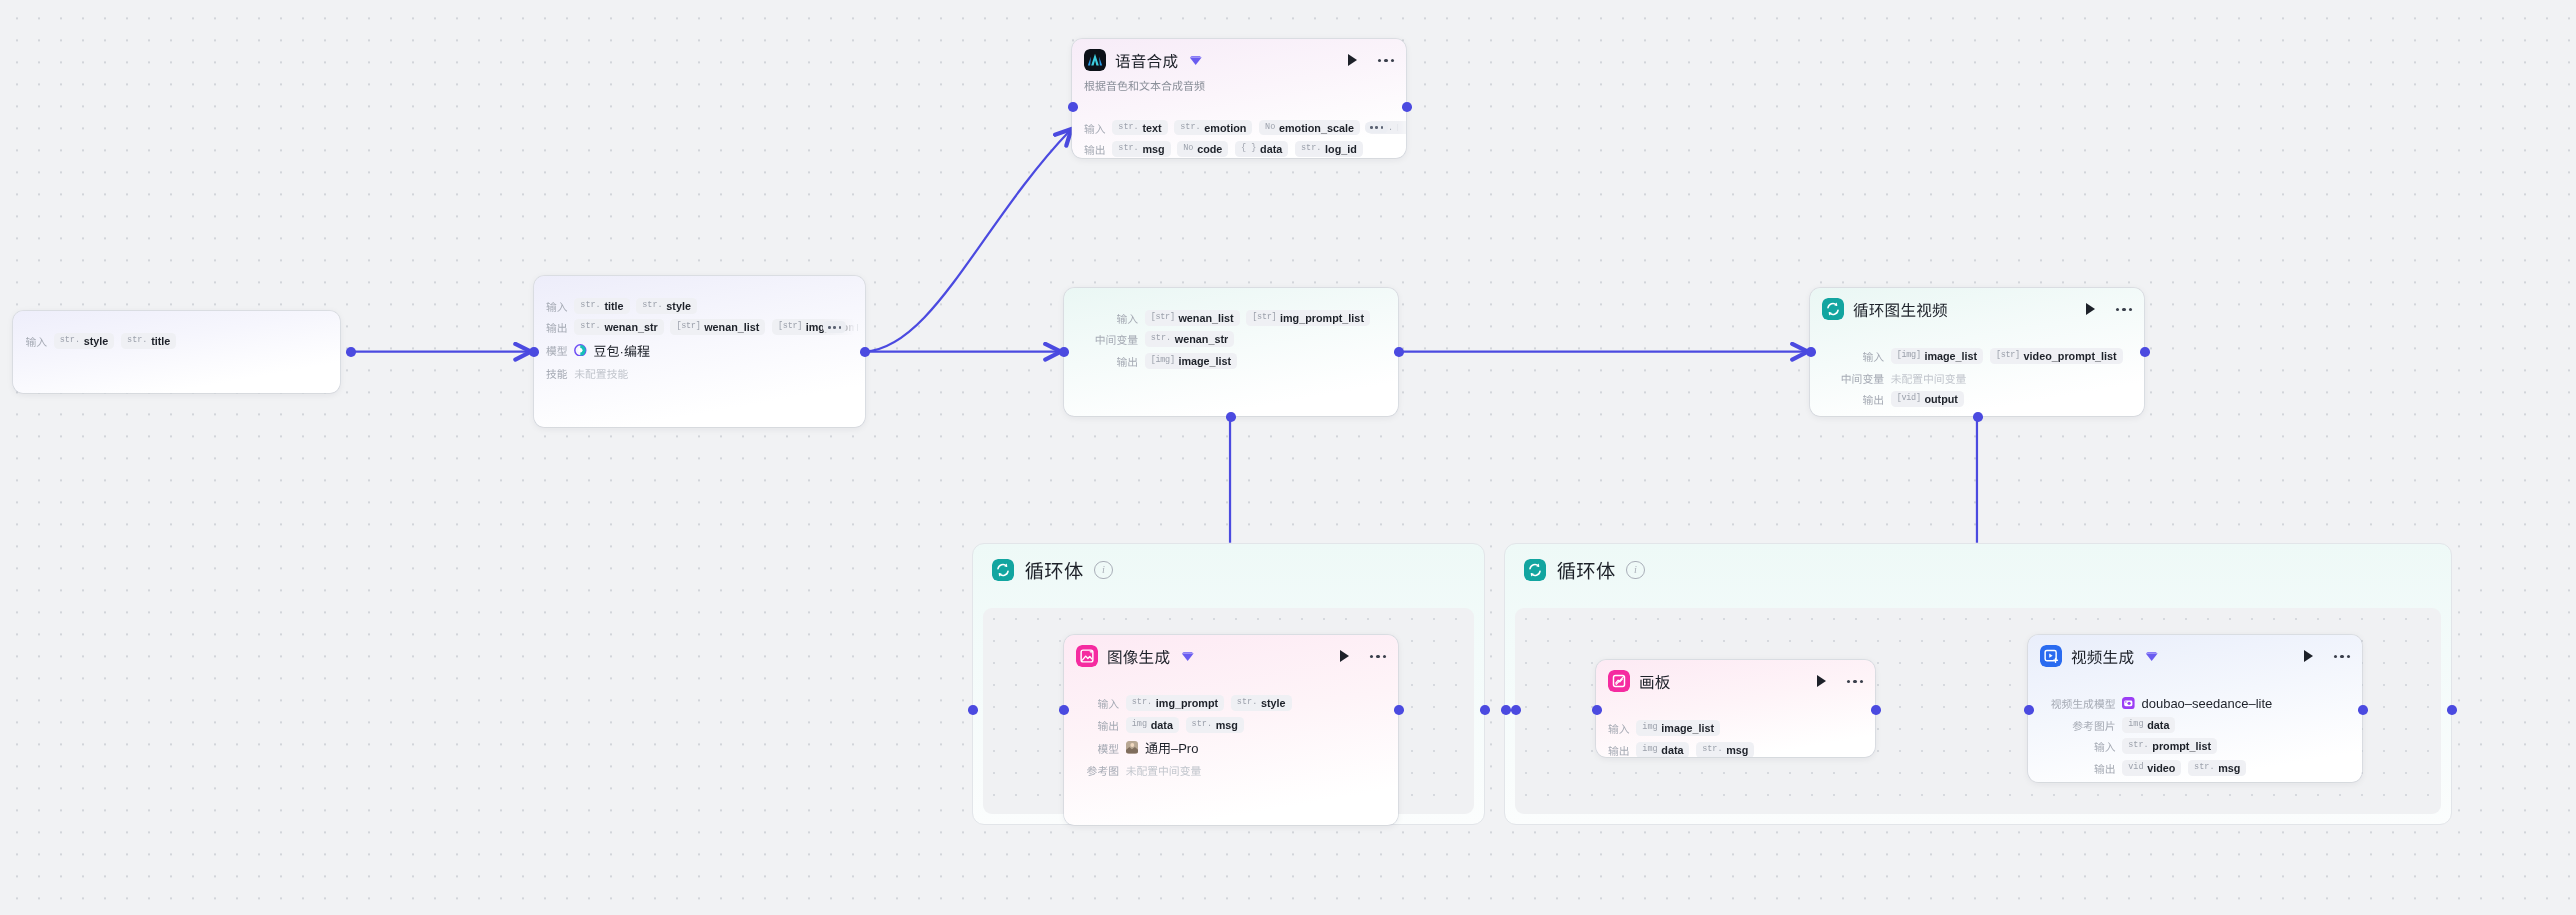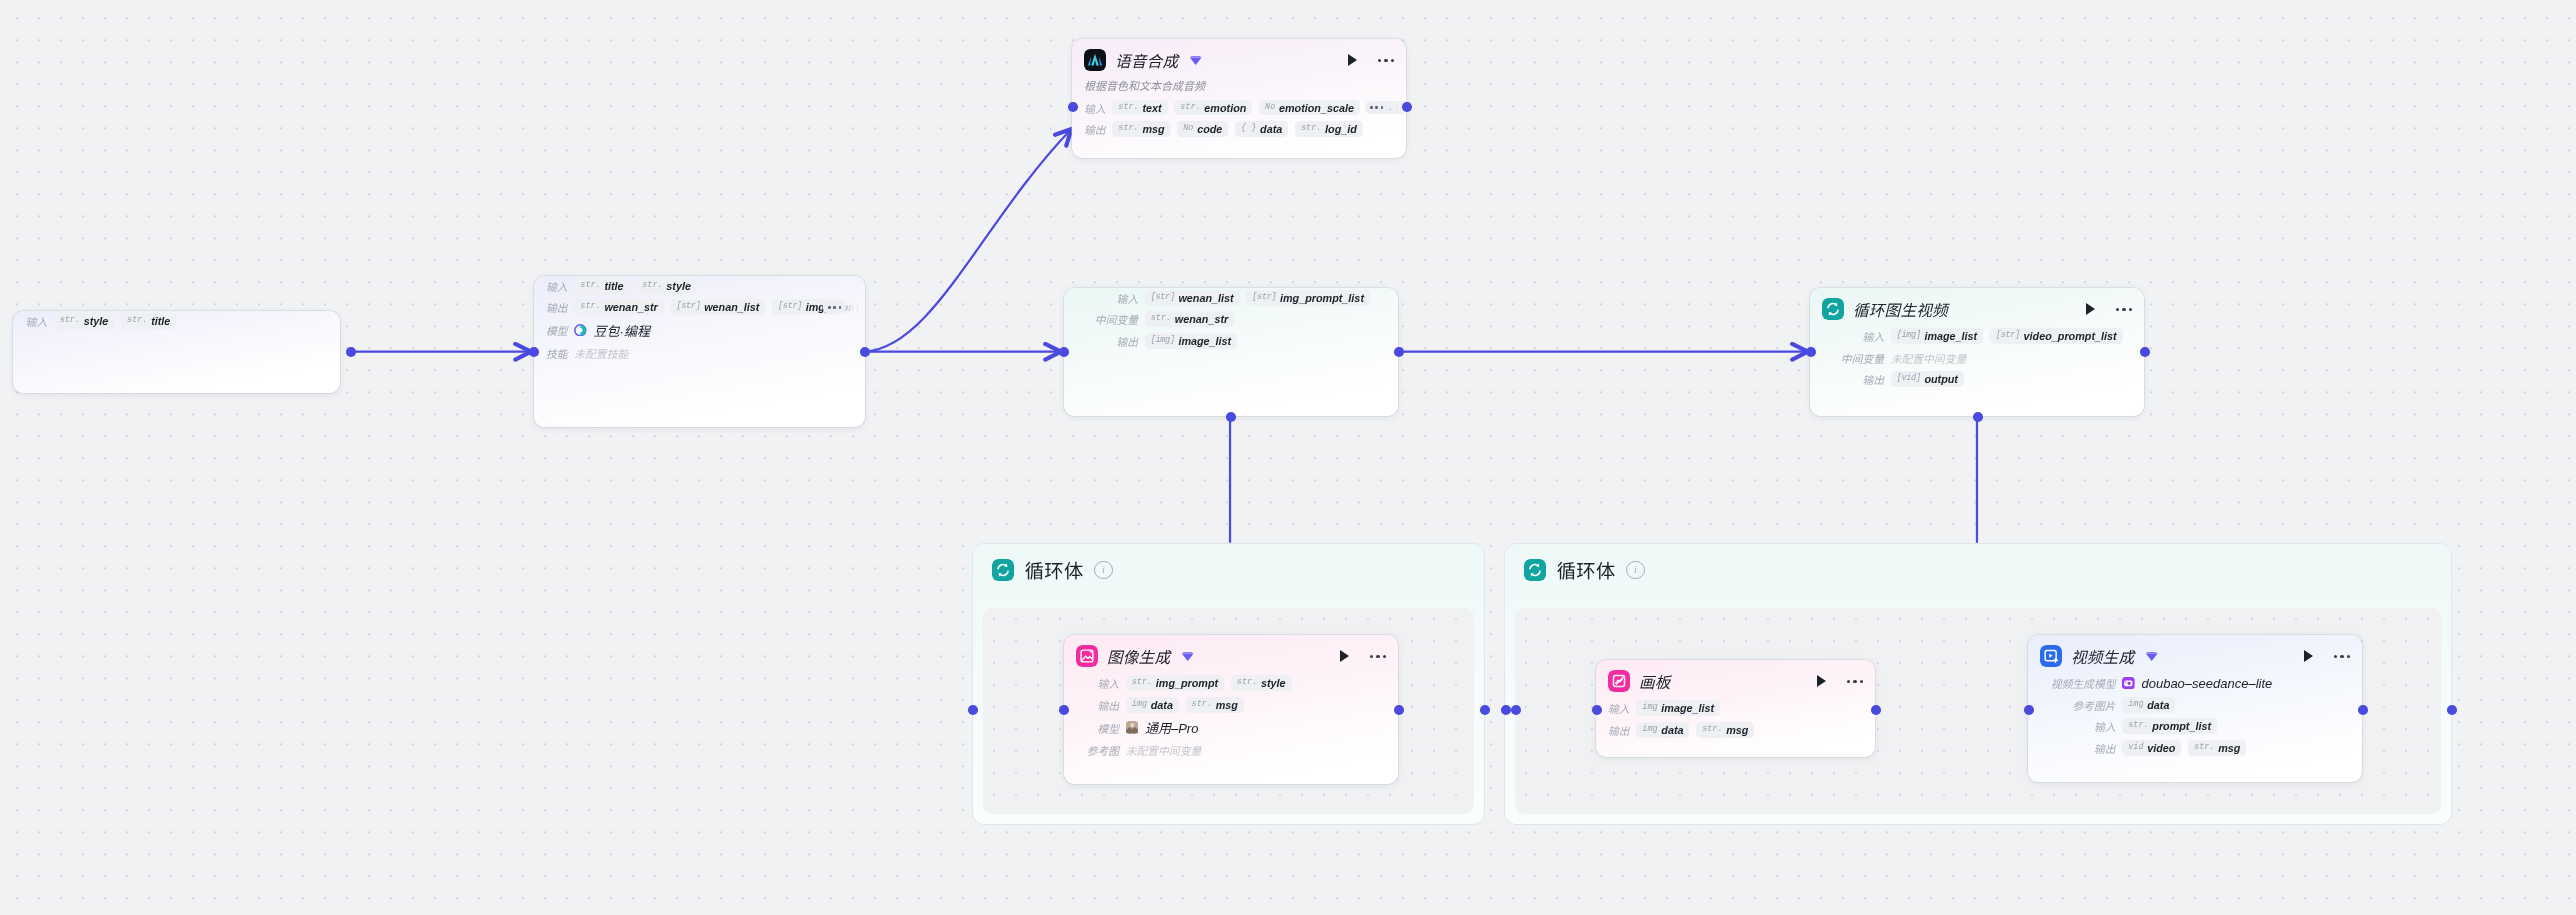--- a/index.html
+++ b/index.html
@@ -39,35 +39,35 @@
     width:16.4px;height:16.4px;border-radius:50%;border:1.2px solid #a9aeb8;
     display:flex;align-items:center;justify-content:center;
     font-size:10.4px;color:#a9aeb8;font-style:italic;font-family:"Liberation Serif",serif;
     line-height:1;
   }
 
   
   .node{
     position:absolute;border-radius:10.4px;box-sizing:border-box;
     box-shadow:0 1.5px 7.4px rgba(28,31,40,.07),0 0 0 0.7px rgba(200,205,215,.55);
-    background:#ffffff;overflow:hidden;font-style:italic;
+    background:#ffffff;overflow:hidden;
   }
   .node .n-head{display:flex;align-items:center;padding:10.4px 12px 6px 12px;gap:9px;}
   .n-icon{width:22px;height:22px;border-radius:6px;flex:none;display:block;}
   .n-title{font-size:15.6px;color:#1d2129;font-weight:500;white-space:nowrap;letter-spacing:0.2px;}
   .gem{width:13.4px;height:11px;flex:none;margin-left:1.5px;}
   .n-head-sp{flex:1 1 auto;}
   .play{
     width:0;height:0;border-left:9.7px solid #1d2129;border-top:6px solid transparent;
     border-bottom:6px solid transparent;flex:none;margin-right:12px;cursor:pointer;
   }
   .dots{display:flex;gap:3px;align-items:center;flex:none;cursor:pointer;}
   .dots i{width:3.3px;height:3.3px;border-radius:50%;background:#3a3f4b;display:block;}
   .n-desc{font-size:11px;color:#8a8f99;padding:0 12px 3px 12px;white-space:nowrap;}
-  .rows{padding:1.5px 10.4px 10.4px 12px;}
+  .rows{padding:1.5px 10.4px 10.4px 12px;margin-top:20px;}
   .row{display:flex;align-items:center;gap:6.7px;margin-bottom:5.2px;min-height:16.4px;}
   .rlabel{font-size:10.8px;color:#a5aab4;white-space:nowrap;flex:none;}
   .rlabel.w-wide{min-width:68px;text-align:right;}
   .rlabel.w-mid{min-width:49px;text-align:right;}
   .chip{
     display:inline-flex;gap:3.7px;background:#eff0f4;border-radius:4.5px;
     padding:1.9px 6px;font-size:10.8px;color:#1d2129;font-weight:600;white-space:nowrap;
   }
   .chip .ty{font-size:8.5px;color:#9ba0ab;font-weight:400;font-family:"Liberation Mono",monospace;}
   .chip .ty.br{letter-spacing:-0.3px;}
@@ -375,21 +375,21 @@
             <span class="ty br">[vid]</span>
             <span>output</span>
           </span>
       </div>
     </div>
   </div>
   <div class="handle" style="left:1806px;top:347px;"></div>
   <div class="handle" style="left:2140px;top:347px;"></div>
   <div class="handle" style="left:1973px;top:412px;"></div>
 
-  <div class="node th-pink" style="left:1064px;top:635px;width:334px;height:149px;">
+  <div class="node th-pink" style="left:1064px;top:635px;width:334px;height:190px;">
     <div class="n-head">
       <svg class="n-icon" viewBox="0 0 30 30">
         <rect width="30" height="30" rx="8" fill="#f52ba0"></rect>
         <rect x="7" y="7" width="16" height="16" rx="2.6" fill="none" stroke="#fff" stroke-width="2"></rect>
         <path d="M8.6 20.6l4.6-5.4 3 3.2 2.6-2.8 2.6 3.3" fill="none" stroke="#fff" stroke-width="1.9" stroke-linecap="round" stroke-linejoin="round"></path>
         <path d="M20.6 6.4l.8 2 2 .8-2 .8-.8 2-.8-2-2-.8 2-.8z" fill="#fff"></path>
       </svg>
       <span class="n-title">图像生成</span>
       <svg class="gem" viewBox="0 0 18 15">
         <path d="M1 3.4h16l-8 10.4z" fill="#6a5cf0"></path>

